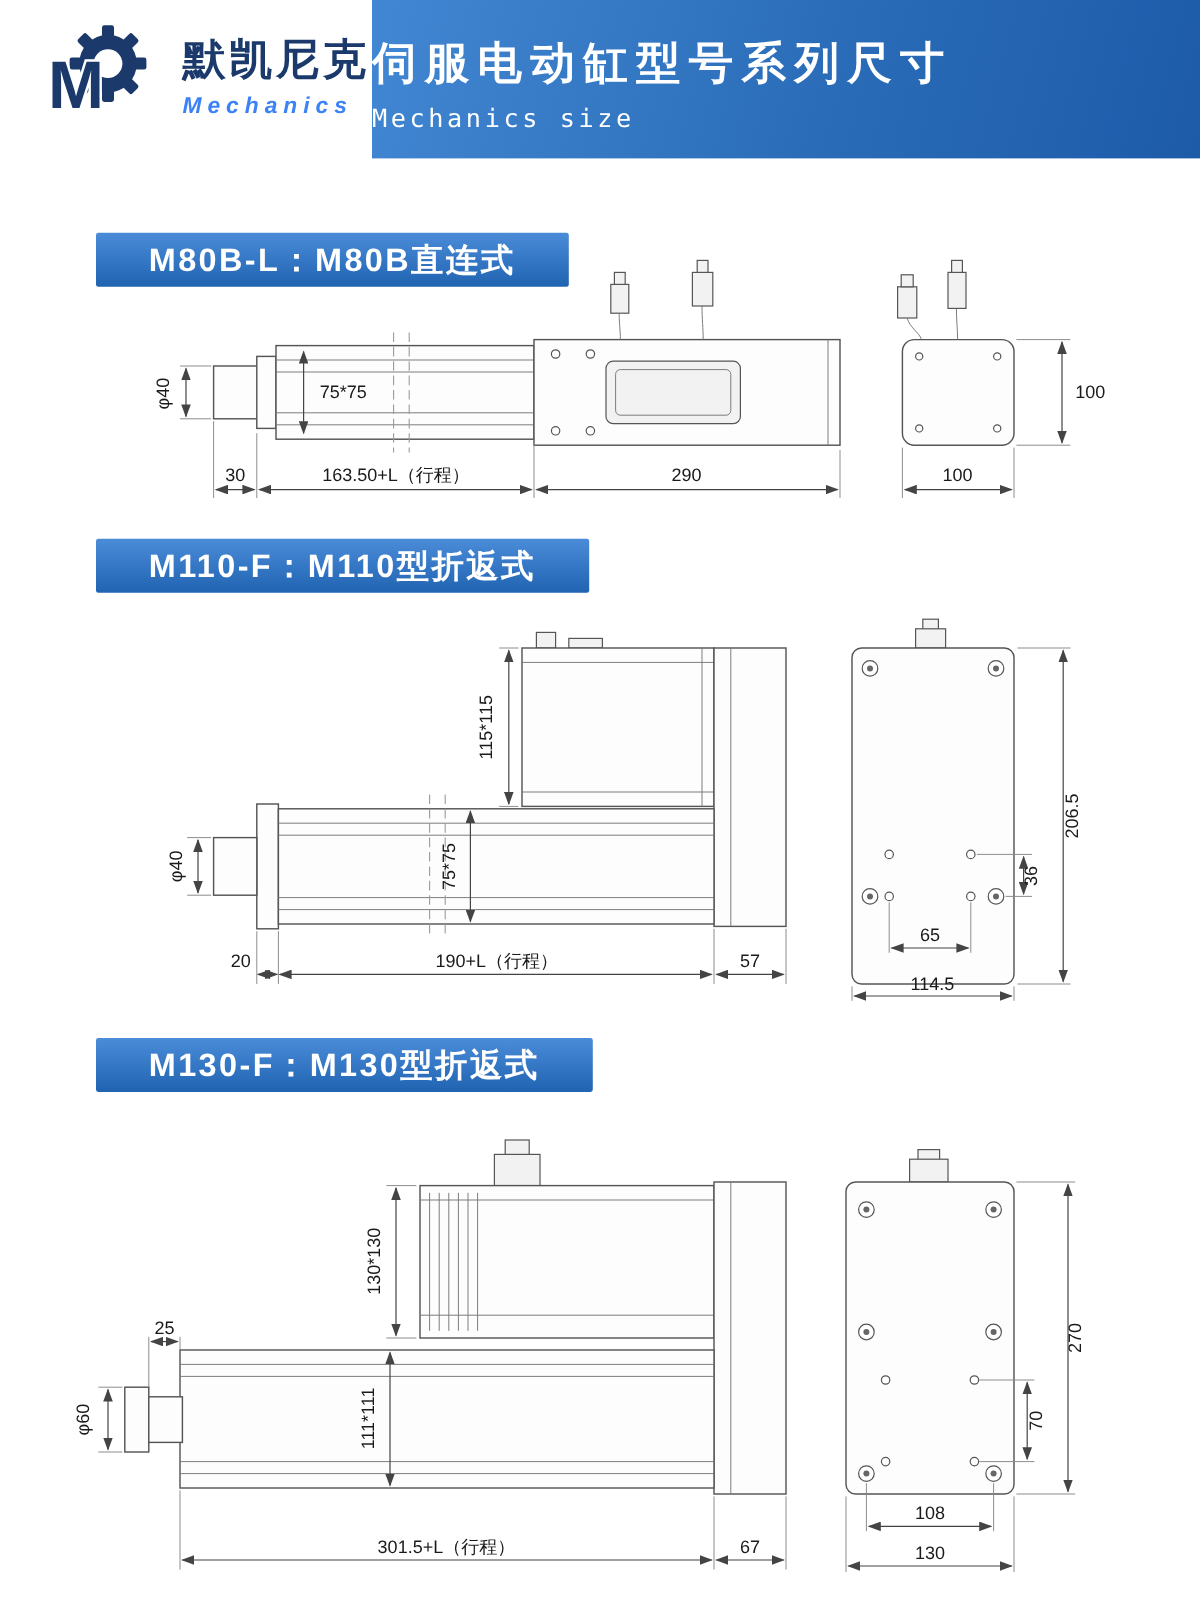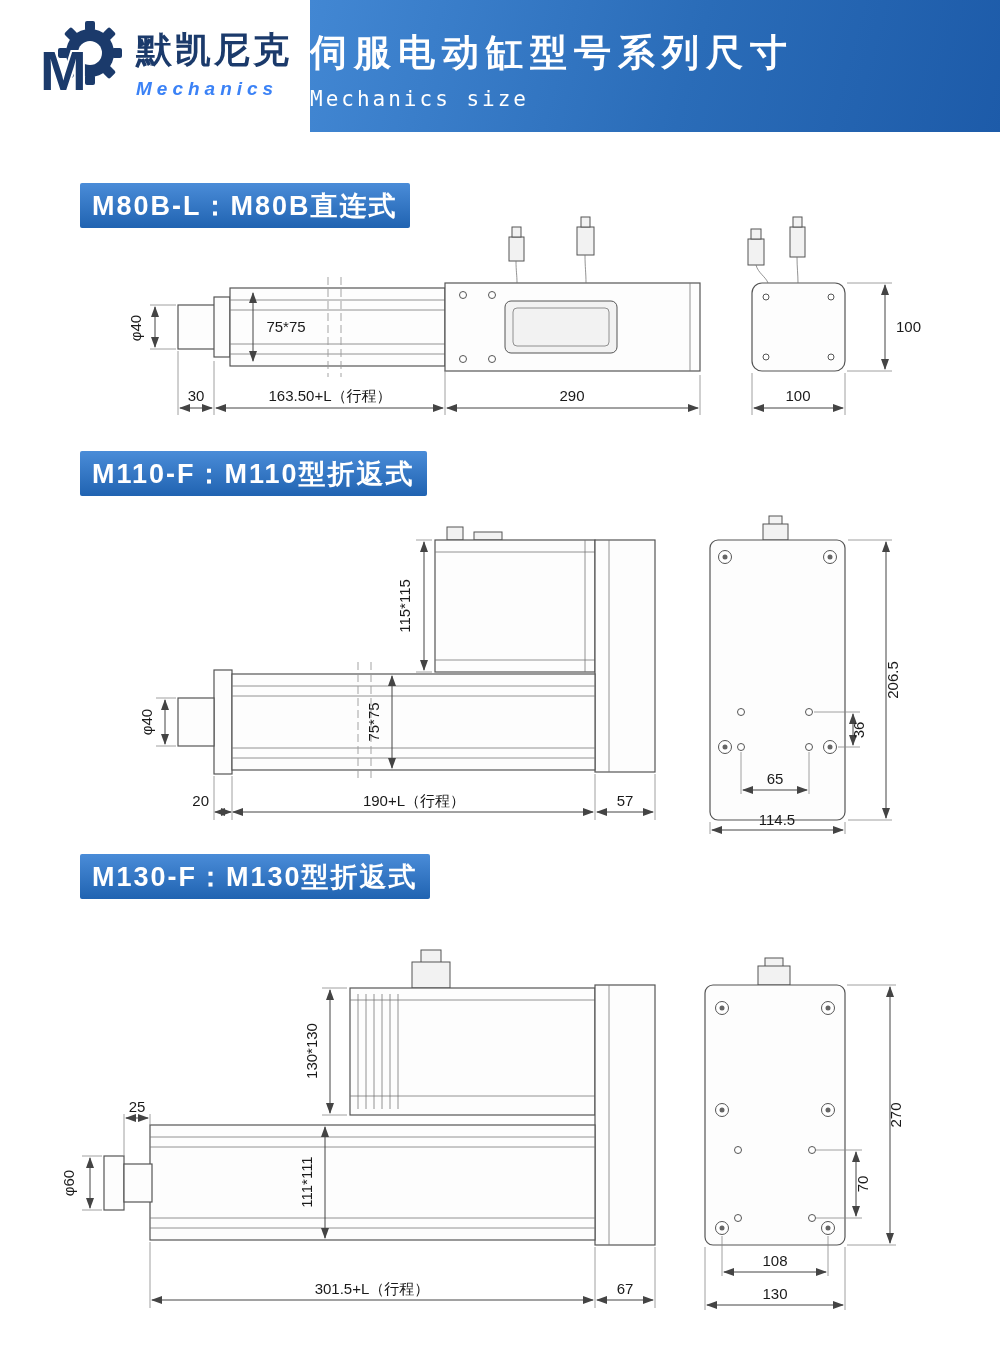--- a/index.html
+++ b/index.html
@@ -3,38 +3,38 @@
 <meta charset="utf-8">
 <style>
   * { margin:0; padding:0; box-sizing:border-box; }
   html,body { background:#ffffff; }
   body {
     width:1000px; height:1350px; position:relative; overflow:hidden;
     font-family:"Liberation Sans", sans-serif;
   }
   
   .logo { position:absolute; left:40px; top:20px; display:flex; align-items:flex-start; }
-  .logo-text { margin-left:4px; margin-top:6px; }
+  .logo-text { margin-left:20px; margin-top:6px; }
   .logo-cn { font-size:36px; font-weight:bold; color:#1b3a6b; letter-spacing:3px; }
   .logo-en { font-size:19px; font-style:italic; font-weight:bold; color:#3b82f6; letter-spacing:5px; margin-top:3px; }
   .banner {
     position:absolute; left:310px; top:0; width:692px; height:132px;
     background:linear-gradient(105deg,#4287d3 0%, #2a6cb8 55%, #1d5ba9 100%);
     color:#fff; text-align:left;
   }
   .banner-cn { font-size:37px; font-weight:bold; letter-spacing:7px; padding-top:28px; }
   .banner-en { font-size:21px; letter-spacing:3px; margin-top:9px; font-family:"DejaVu Sans Mono", monospace; }
   
   .badge {
     position:absolute; left:80px; height:45px; display:inline-flex; align-items:center;
-    padding:0 12px; background:linear-gradient(180deg,#4a8cd8,#2063b1);
-    color:#fff; font-size:27px; font-weight:bold; letter-spacing:2px; border-radius:2px;
+    padding:0 44px; background:linear-gradient(180deg,#4a8cd8,#2063b1);
+    color:#fff; font-size:27px; font-weight:bold; letter-spacing:2px; border-radius:2px;margin-top:11px;
   }
   #badge1 { top:183px; }
-  #badge2 { top:451px; }
+  #badge2 { top:438px; }
   #badge3 { top:854px; }
   
   .drawing { position:absolute; left:0; }
   #dwg1 { top:215px; }
   #dwg2 { top:500px; }
   #dwg3 { top:930px; }
   .ol  { fill:#fdfdfd; stroke:#555; stroke-width:1.2; }
   .ol2 { fill:#f2f2f2; stroke:#555; stroke-width:1; }
   .ln  { stroke:#777; stroke-width:0.8; fill:none; }
   .brk { stroke:#999; stroke-width:0.9; stroke-dasharray:8 4; fill:none; }

